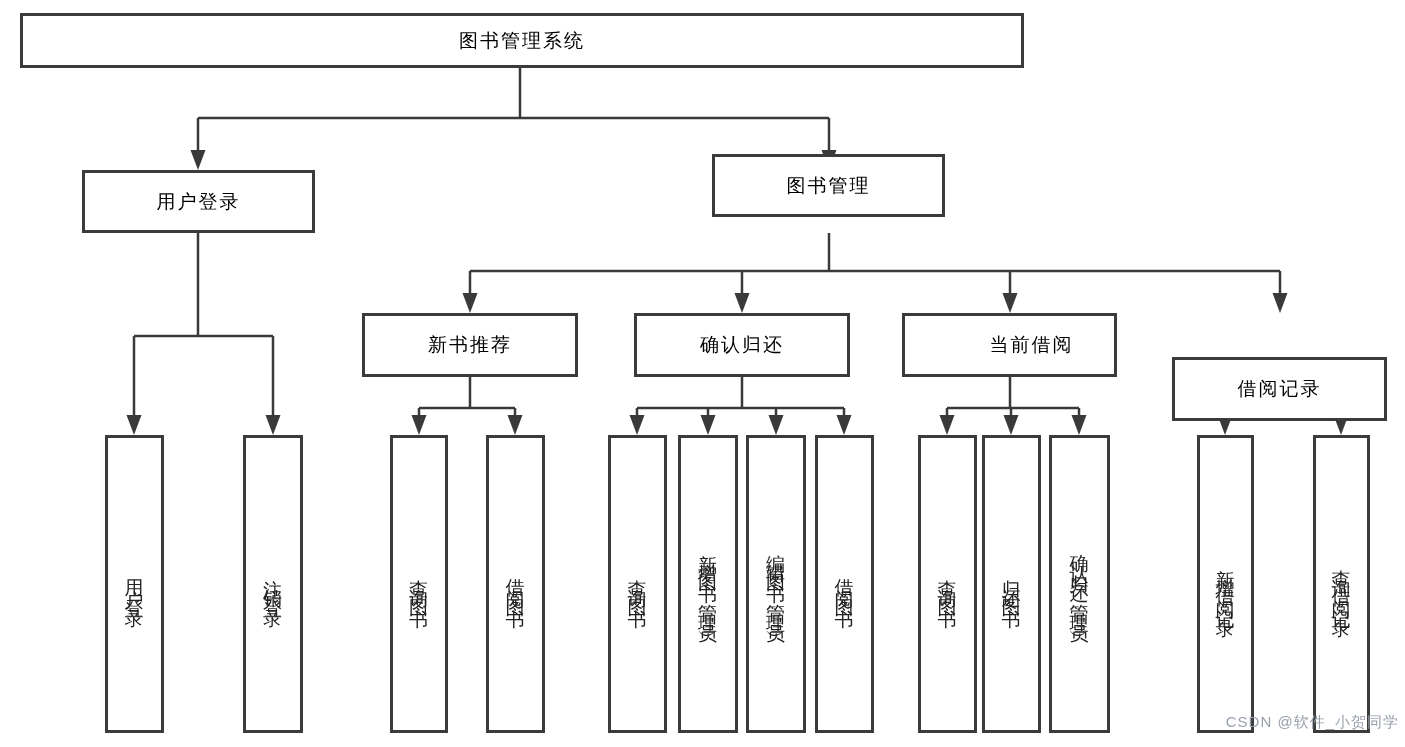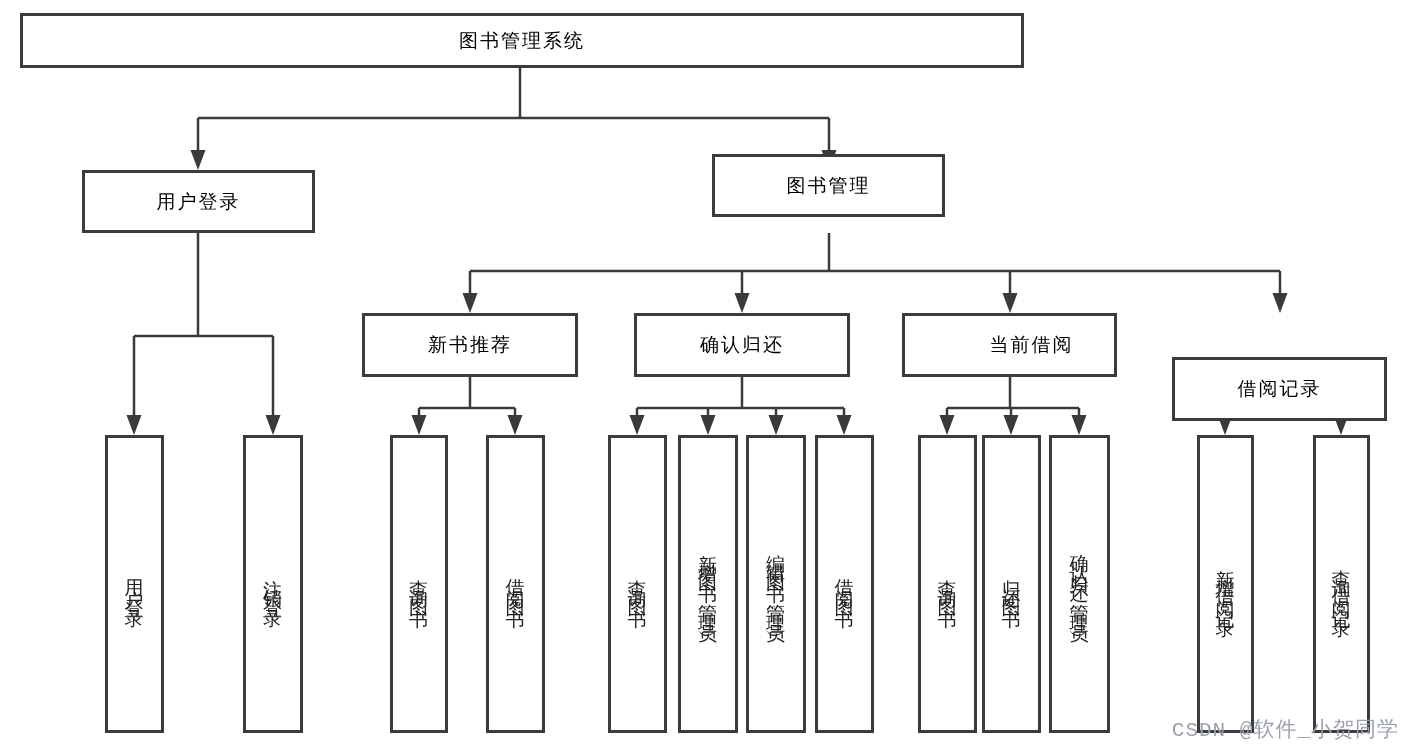--- a/index.html
+++ b/index.html
@@ -32,27 +32,26 @@
     writing-mode:vertical-lr;
     text-orientation:mixed;
     font-size:19px;
     letter-spacing:10px;
     line-height:1;
     color:#222222;
   }
   #watermark{
     position:absolute;
     right:6px;
-    bottom:4px;
+    bottom:15px;
     z-index:5;
-    font-size:21px;
+    font-size:15px;
     letter-spacing:1px;
     color:rgba(154,160,172,0.95);
     white-space:nowrap;
-    font-family:Liberation Mono, monospace;
   }
 </style>
 </head>
 <body>
 
 <div id="canvas">
   <svg id="connector-svg" viewBox="0 0 1405 747" xmlns="http://www.w3.org/2000/svg">
       <path d="M 520 68 V 118" stroke="#3a3a3a" stroke-width="2.5" fill="none"></path>
       <path d="M 198 118 H 829" stroke="#3a3a3a" stroke-width="2.5" fill="none"></path>
       <path d="M 198 118 V 154" stroke="#3a3a3a" stroke-width="2.5" fill="none"></path>

